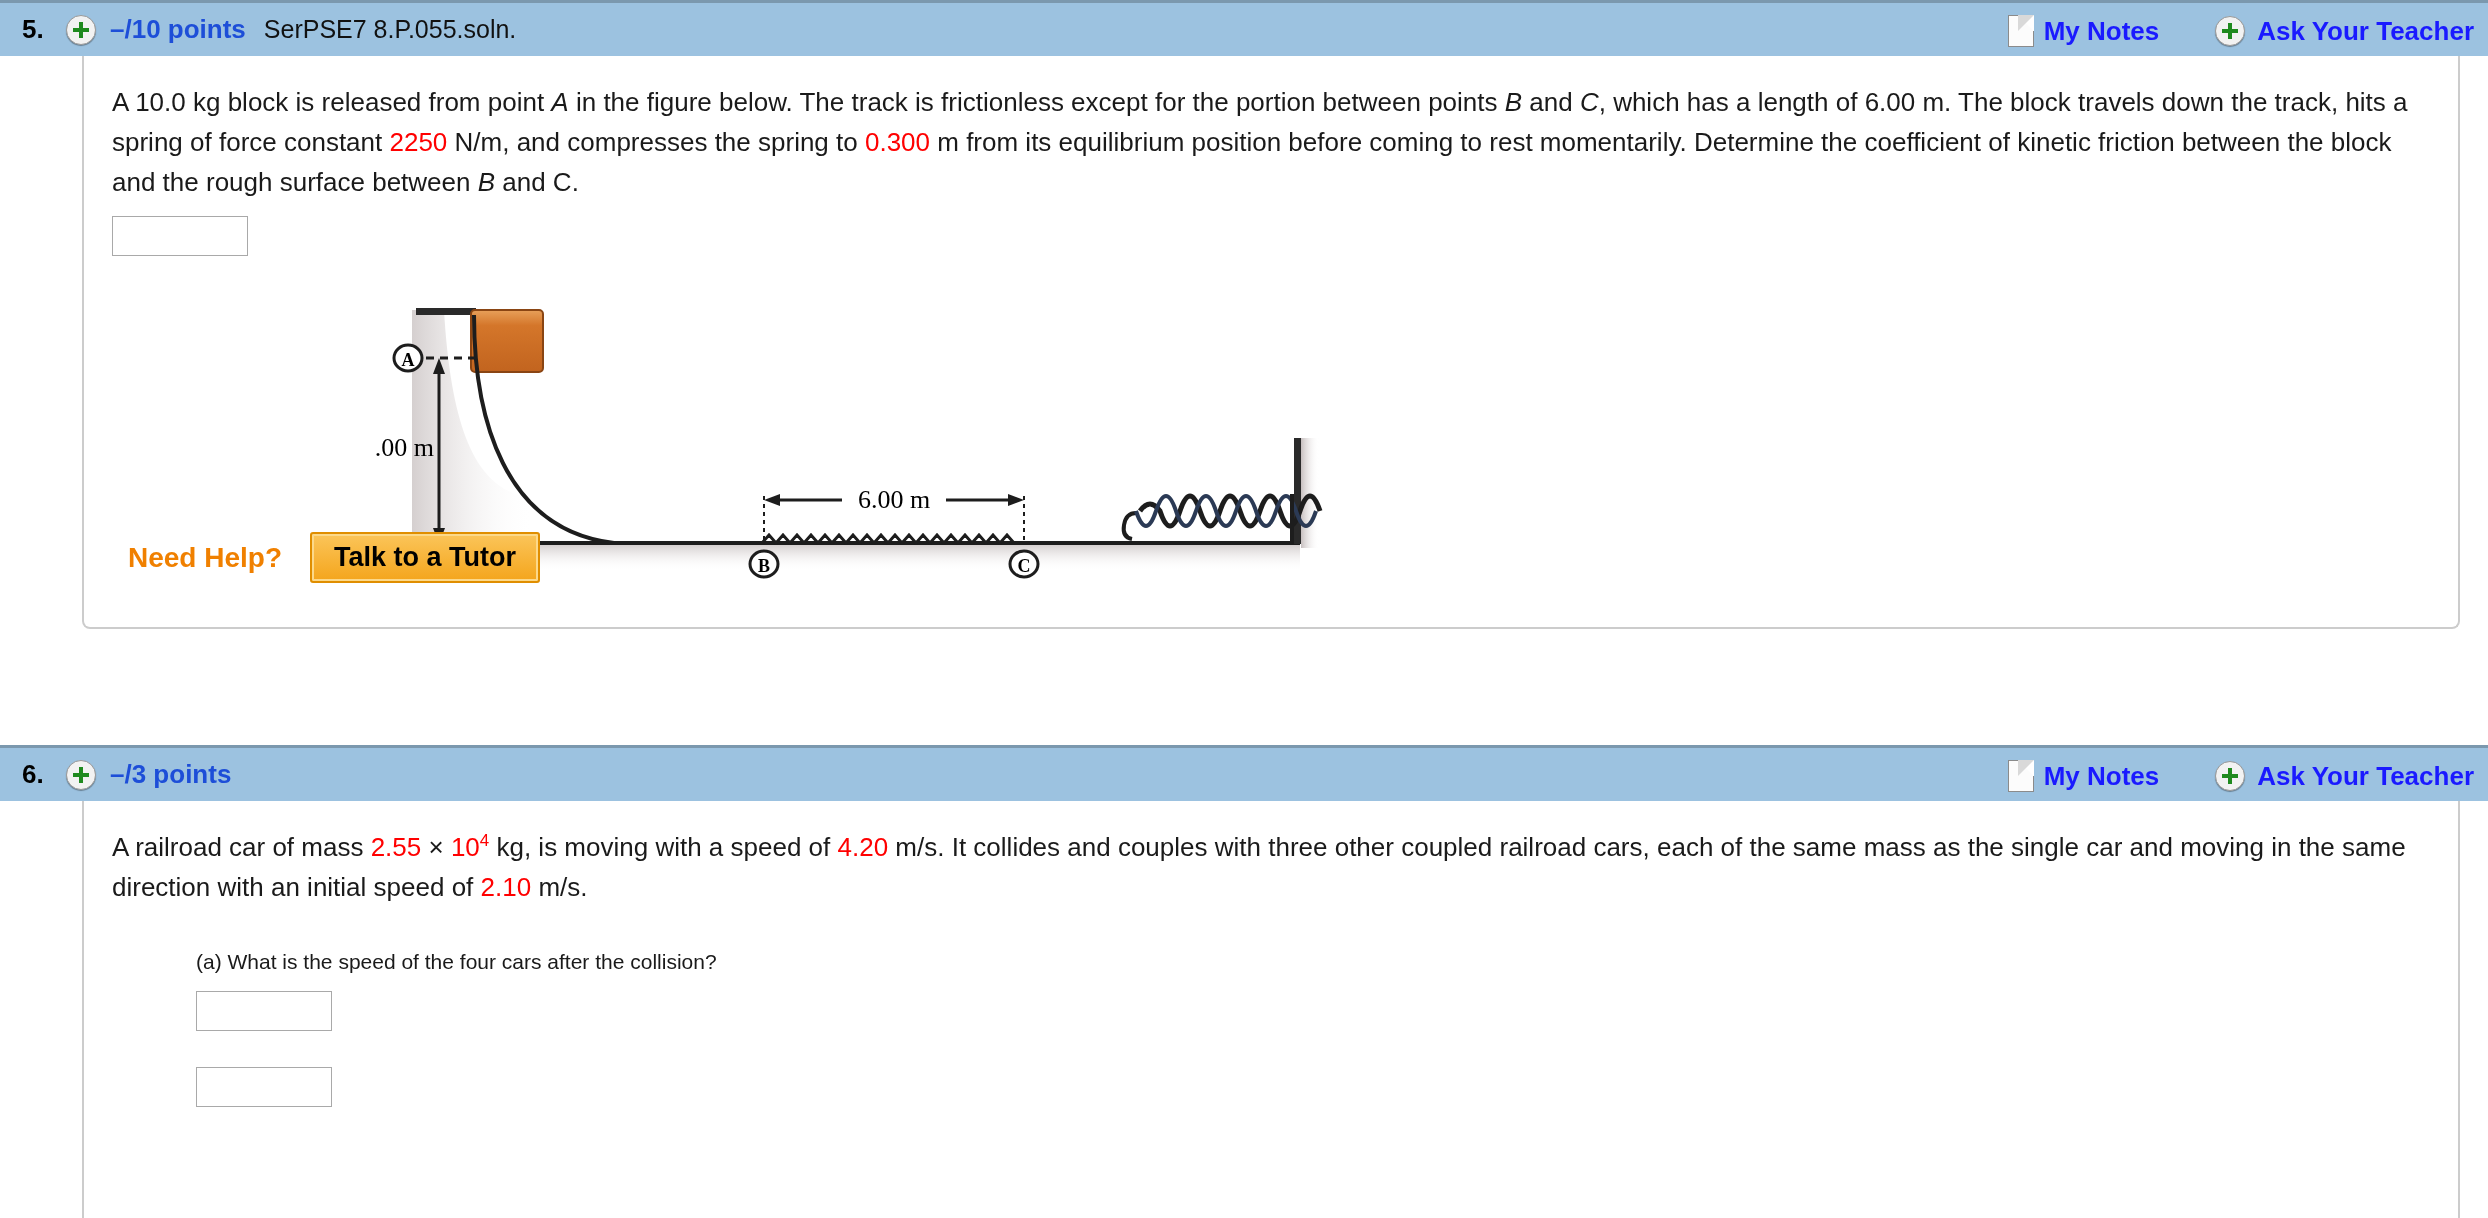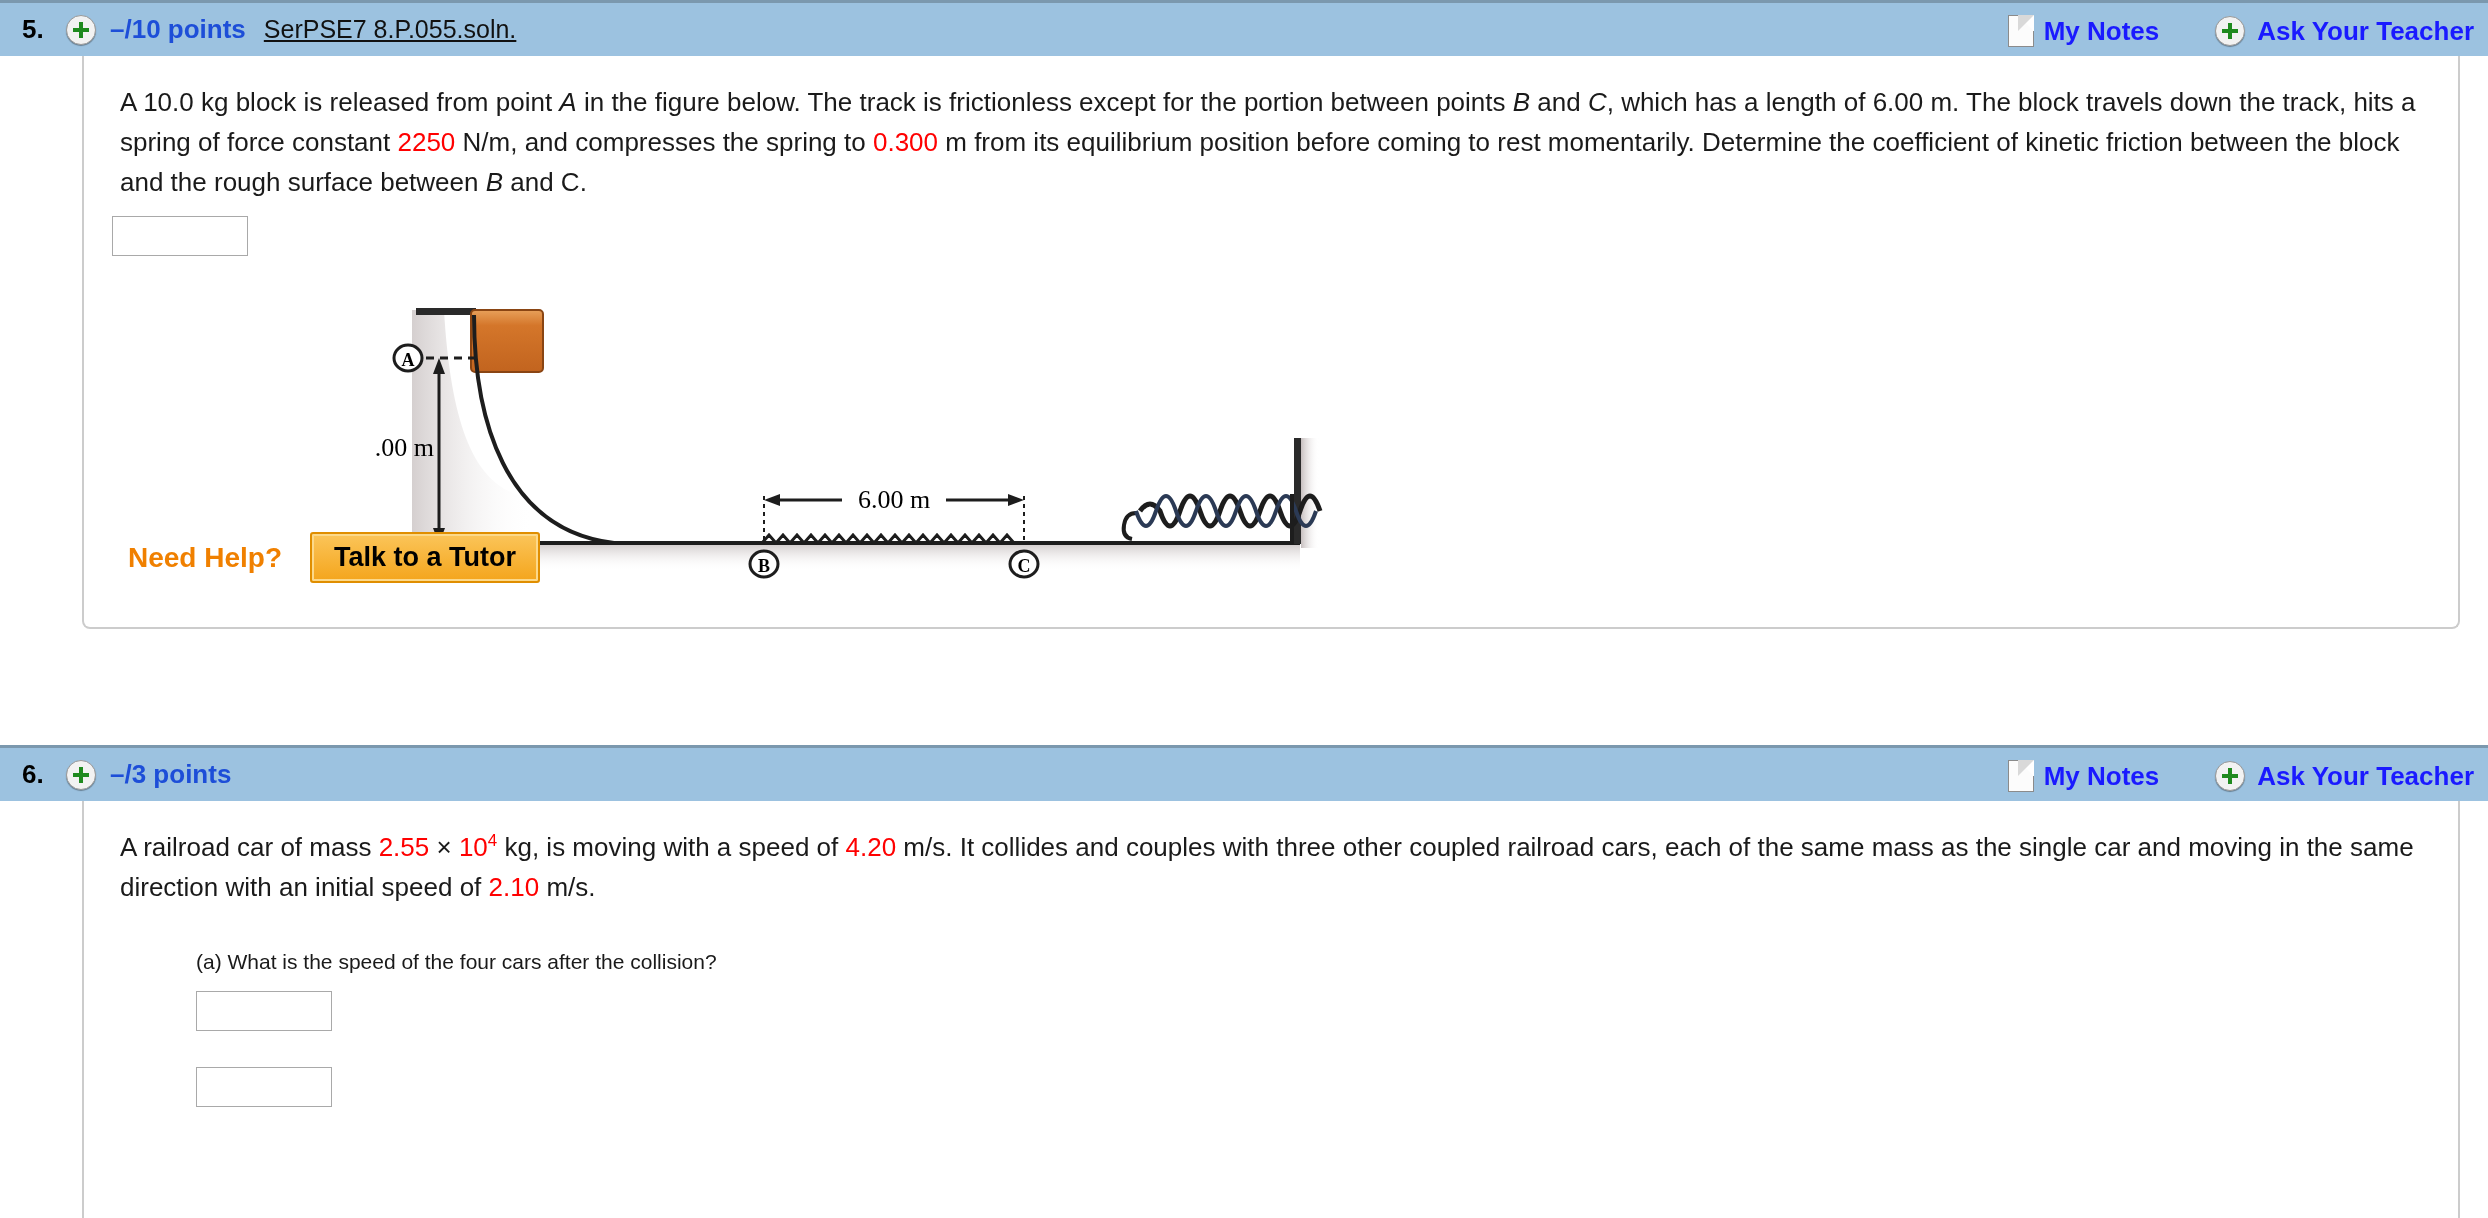--- a/index.html
+++ b/index.html
@@ -66,21 +66,20 @@
     font-weight: bold;
     font-size: 26px;
     margin-left: 14px;
     white-space: nowrap;
   }
   .prob-code {
     color: #111;
     font-size: 25px;
     margin-left: 18px;
     white-space: nowrap;
-    text-decoration: underline;
   }
 
   .header-right {
     position: absolute;
     right: 14px;
     top: 0;
     height: 56px;
     display: flex;
     align-items: center;
     gap: 15px;
@@ -123,21 +122,21 @@
     border-radius: 0 0 8px 8px;
     background: #ffffff;
   }
   #problem-5 .prob-body { height: 573px; }
   #problem-6 .prob-body { height: 534px; }
 
   .qtext {
     font-size: 26px;
     line-height: 40px;
     color: #1a1a1a;
-    padding: 26px 36px 0 36px;
+    padding: 26px 36px 0 28px;
     max-width: 2310px;
   }
   .em { font-style: italic; }
   .val { color: #ff0000; }
   sup { font-size: 0.65em; vertical-align: super; line-height: 0; }
 
   .answer-box {
     width: 136px;
     height: 40px;
     border: 1px solid #a9a9a9;

